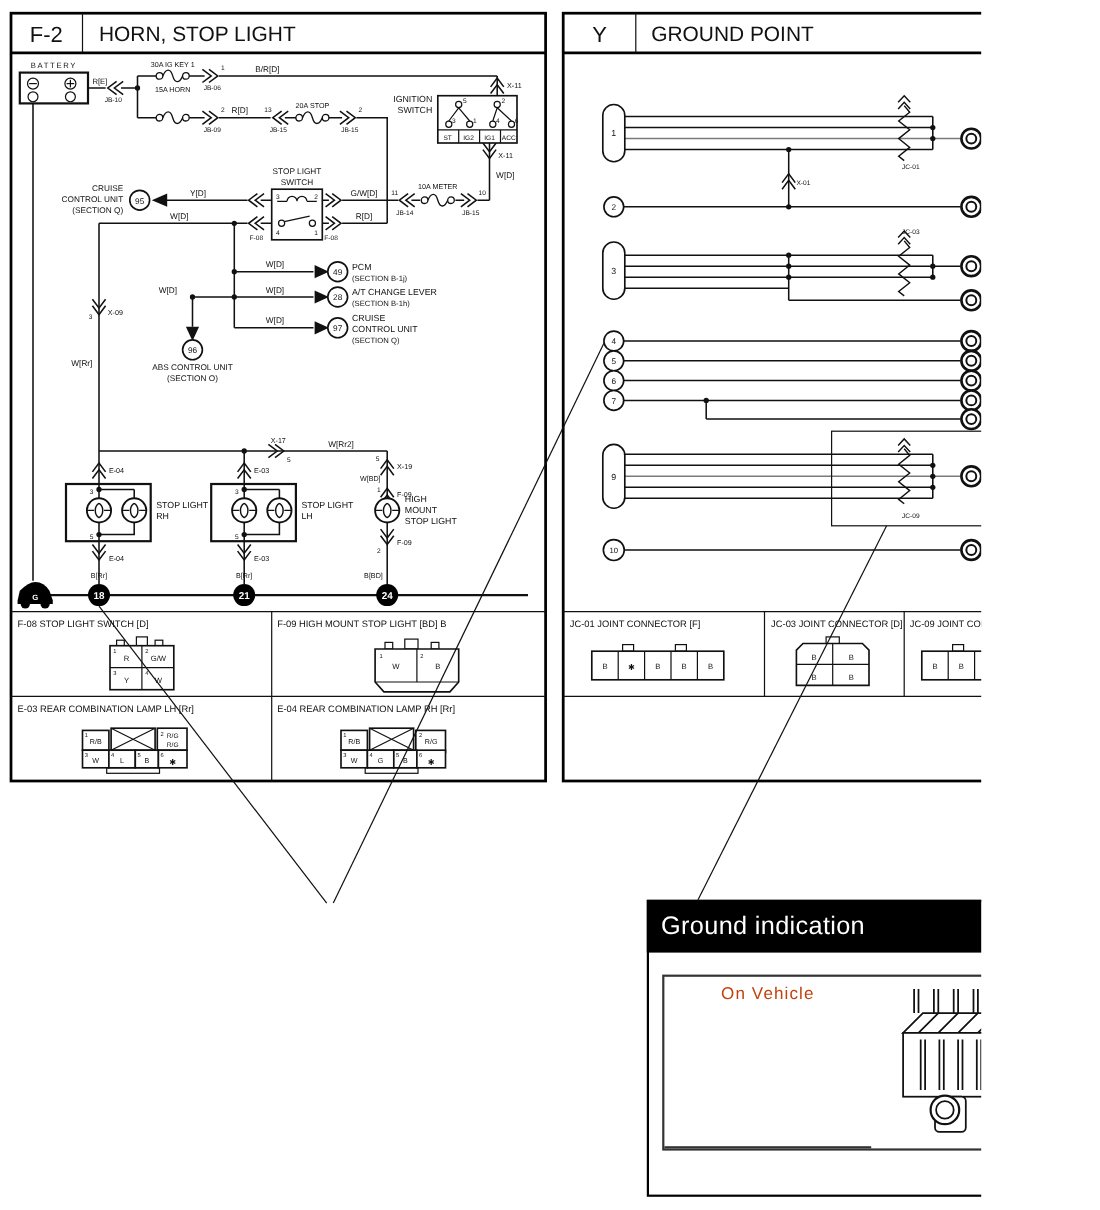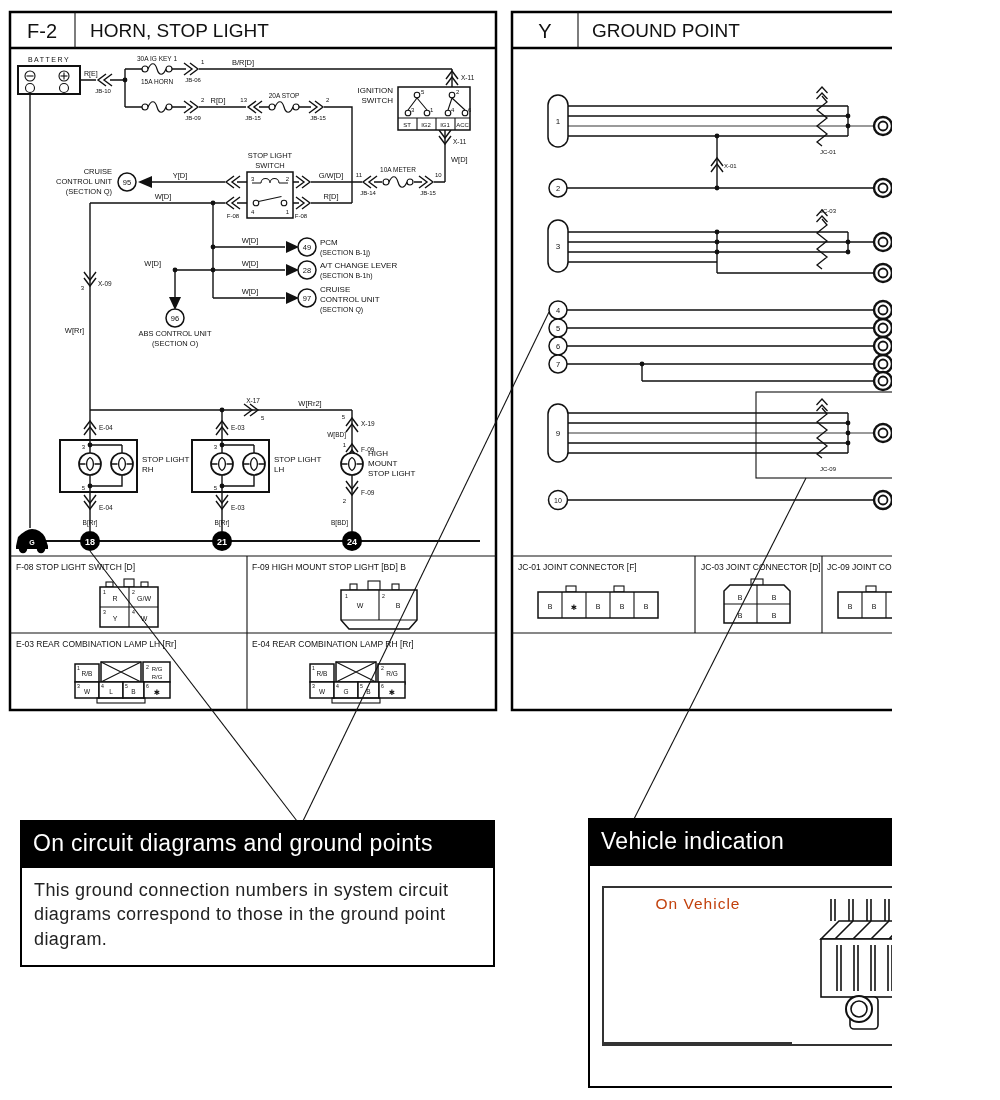--- a/index.html
+++ b/index.html
@@ -571,28 +571,24 @@
 </g>
 
 <g>
   <line x1="90" y1="551" x2="297" y2="821" class="thin" stroke-width="1.3"></line>
   <line x1="549" y1="312" x2="303" y2="821" class="thin" stroke-width="1.3"></line>
   <line x1="806" y1="478" x2="634" y2="819" class="thin" stroke-width="1.3"></line>
 </g>
 </svg>
 
 
-<div class="callout" style="left:20px;top:820px;width:475px">
-  <div class="co-head">On circuit diagrams and ground points</div>
-  <div class="co-body">This ground connection numbers in system circuit diagrams correspond to those in the ground point diagram.</div>
-</div>
 
 
 <div class="callout co-right" style="left:588px;top:818px;width:387px;height:270px">
-  <div class="co-head" style="margin:-2px -2px 0">Vehicle indication</div>
+  <div class="co-head" style="margin:-2px -2px 0">Ground indication</div>
   <div class="gi-table">
     <div class="gi-hcell">On Vehicle</div>
     <div class="gi-cell">
       <svg width="150" height="150" viewBox="0 0 150 150">
         <g stroke="#111" fill="none" stroke-width="1.6">
           <path d="M30,8 V30 M34,8 V30 M48,8 V30 M52,8 V30 M66,8 V30 M70,8 V30 M84,8 V30 M88,8 V30 M102,8 V30 M106,8 V30"></path>
           <polygon points="20,48 38,30 124,30 106,48" fill="#fff"></polygon>
           <path d="M52,30 L34,48 M70,30 L52,48 M88,30 L70,48 M106,30 L88,48"></path>
           <rect x="20" y="48" width="86" height="58" fill="#fff"></rect>
           <polygon points="106,48 124,30 124,76 106,106" fill="#fff"></polygon>

